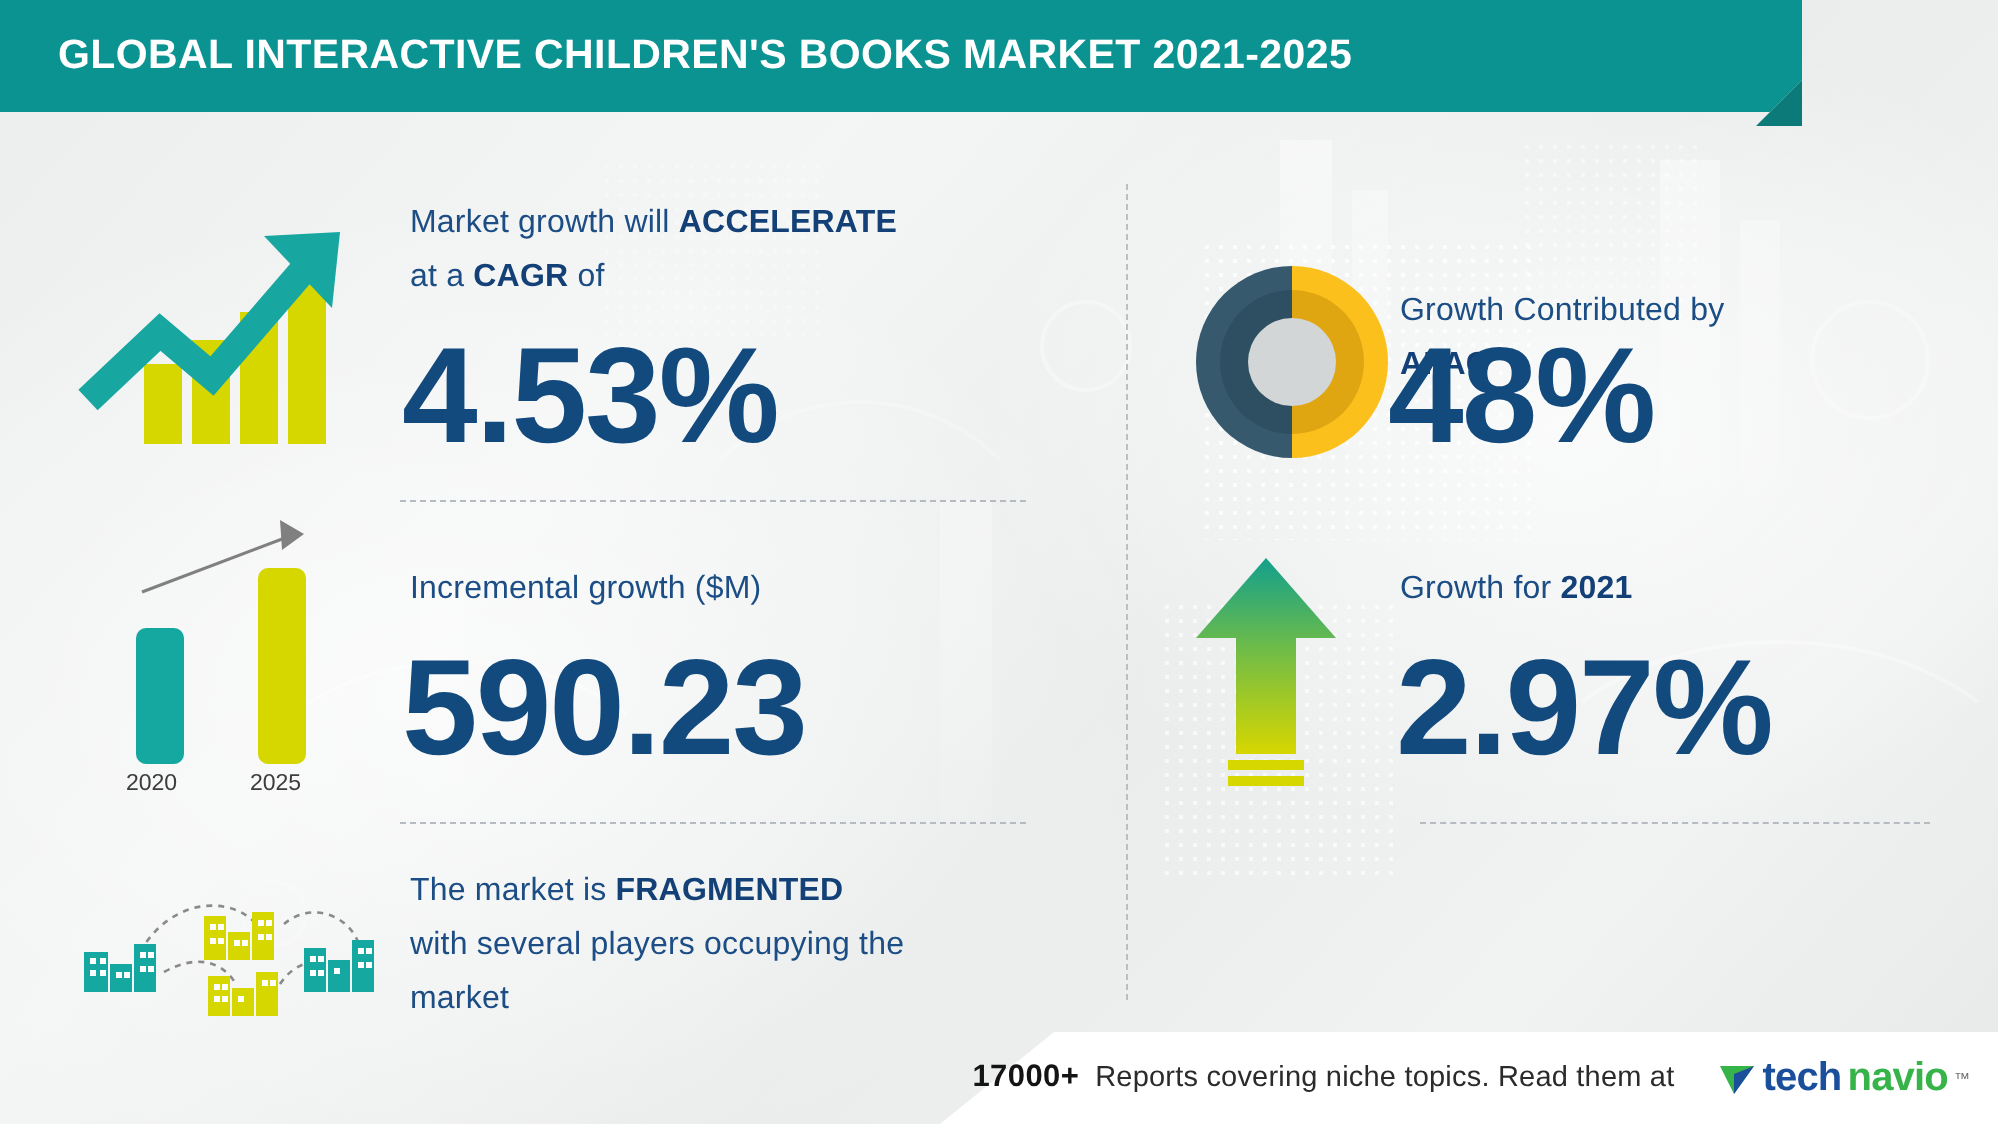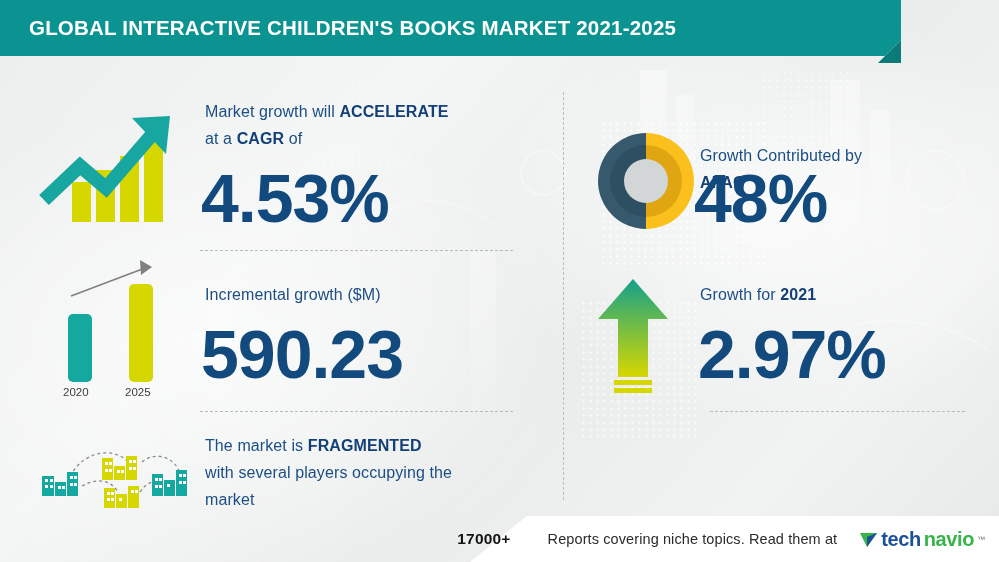--- a/index.html
+++ b/index.html
@@ -129,21 +129,20 @@
   .footer-count {
     font-size: 15.5px;
     font-weight: bold;
     color: #141414;
     letter-spacing: 0.2px;
   }
   .footer-text {
     font-size: 14.5px;
     color: #2b2b2b;
     letter-spacing: 0.1px;
-    margin-left: 29px;
   }
   .logo-wrap { display: flex; align-items: center; gap: 3px; margin-left: 14px; }
   .logo-word { font-size: 20px; font-weight: bold; letter-spacing: -0.4px; }
   .logo-tech { color: #1b4f9c; }
   .logo-navio { color: #36b44a; }
   .logo-tm { font-size: 8px; color: #6d6d6d; vertical-align: super; }
 
   svg { display: block; }
   .icon-abs { position: absolute; }
   .yr-label {

